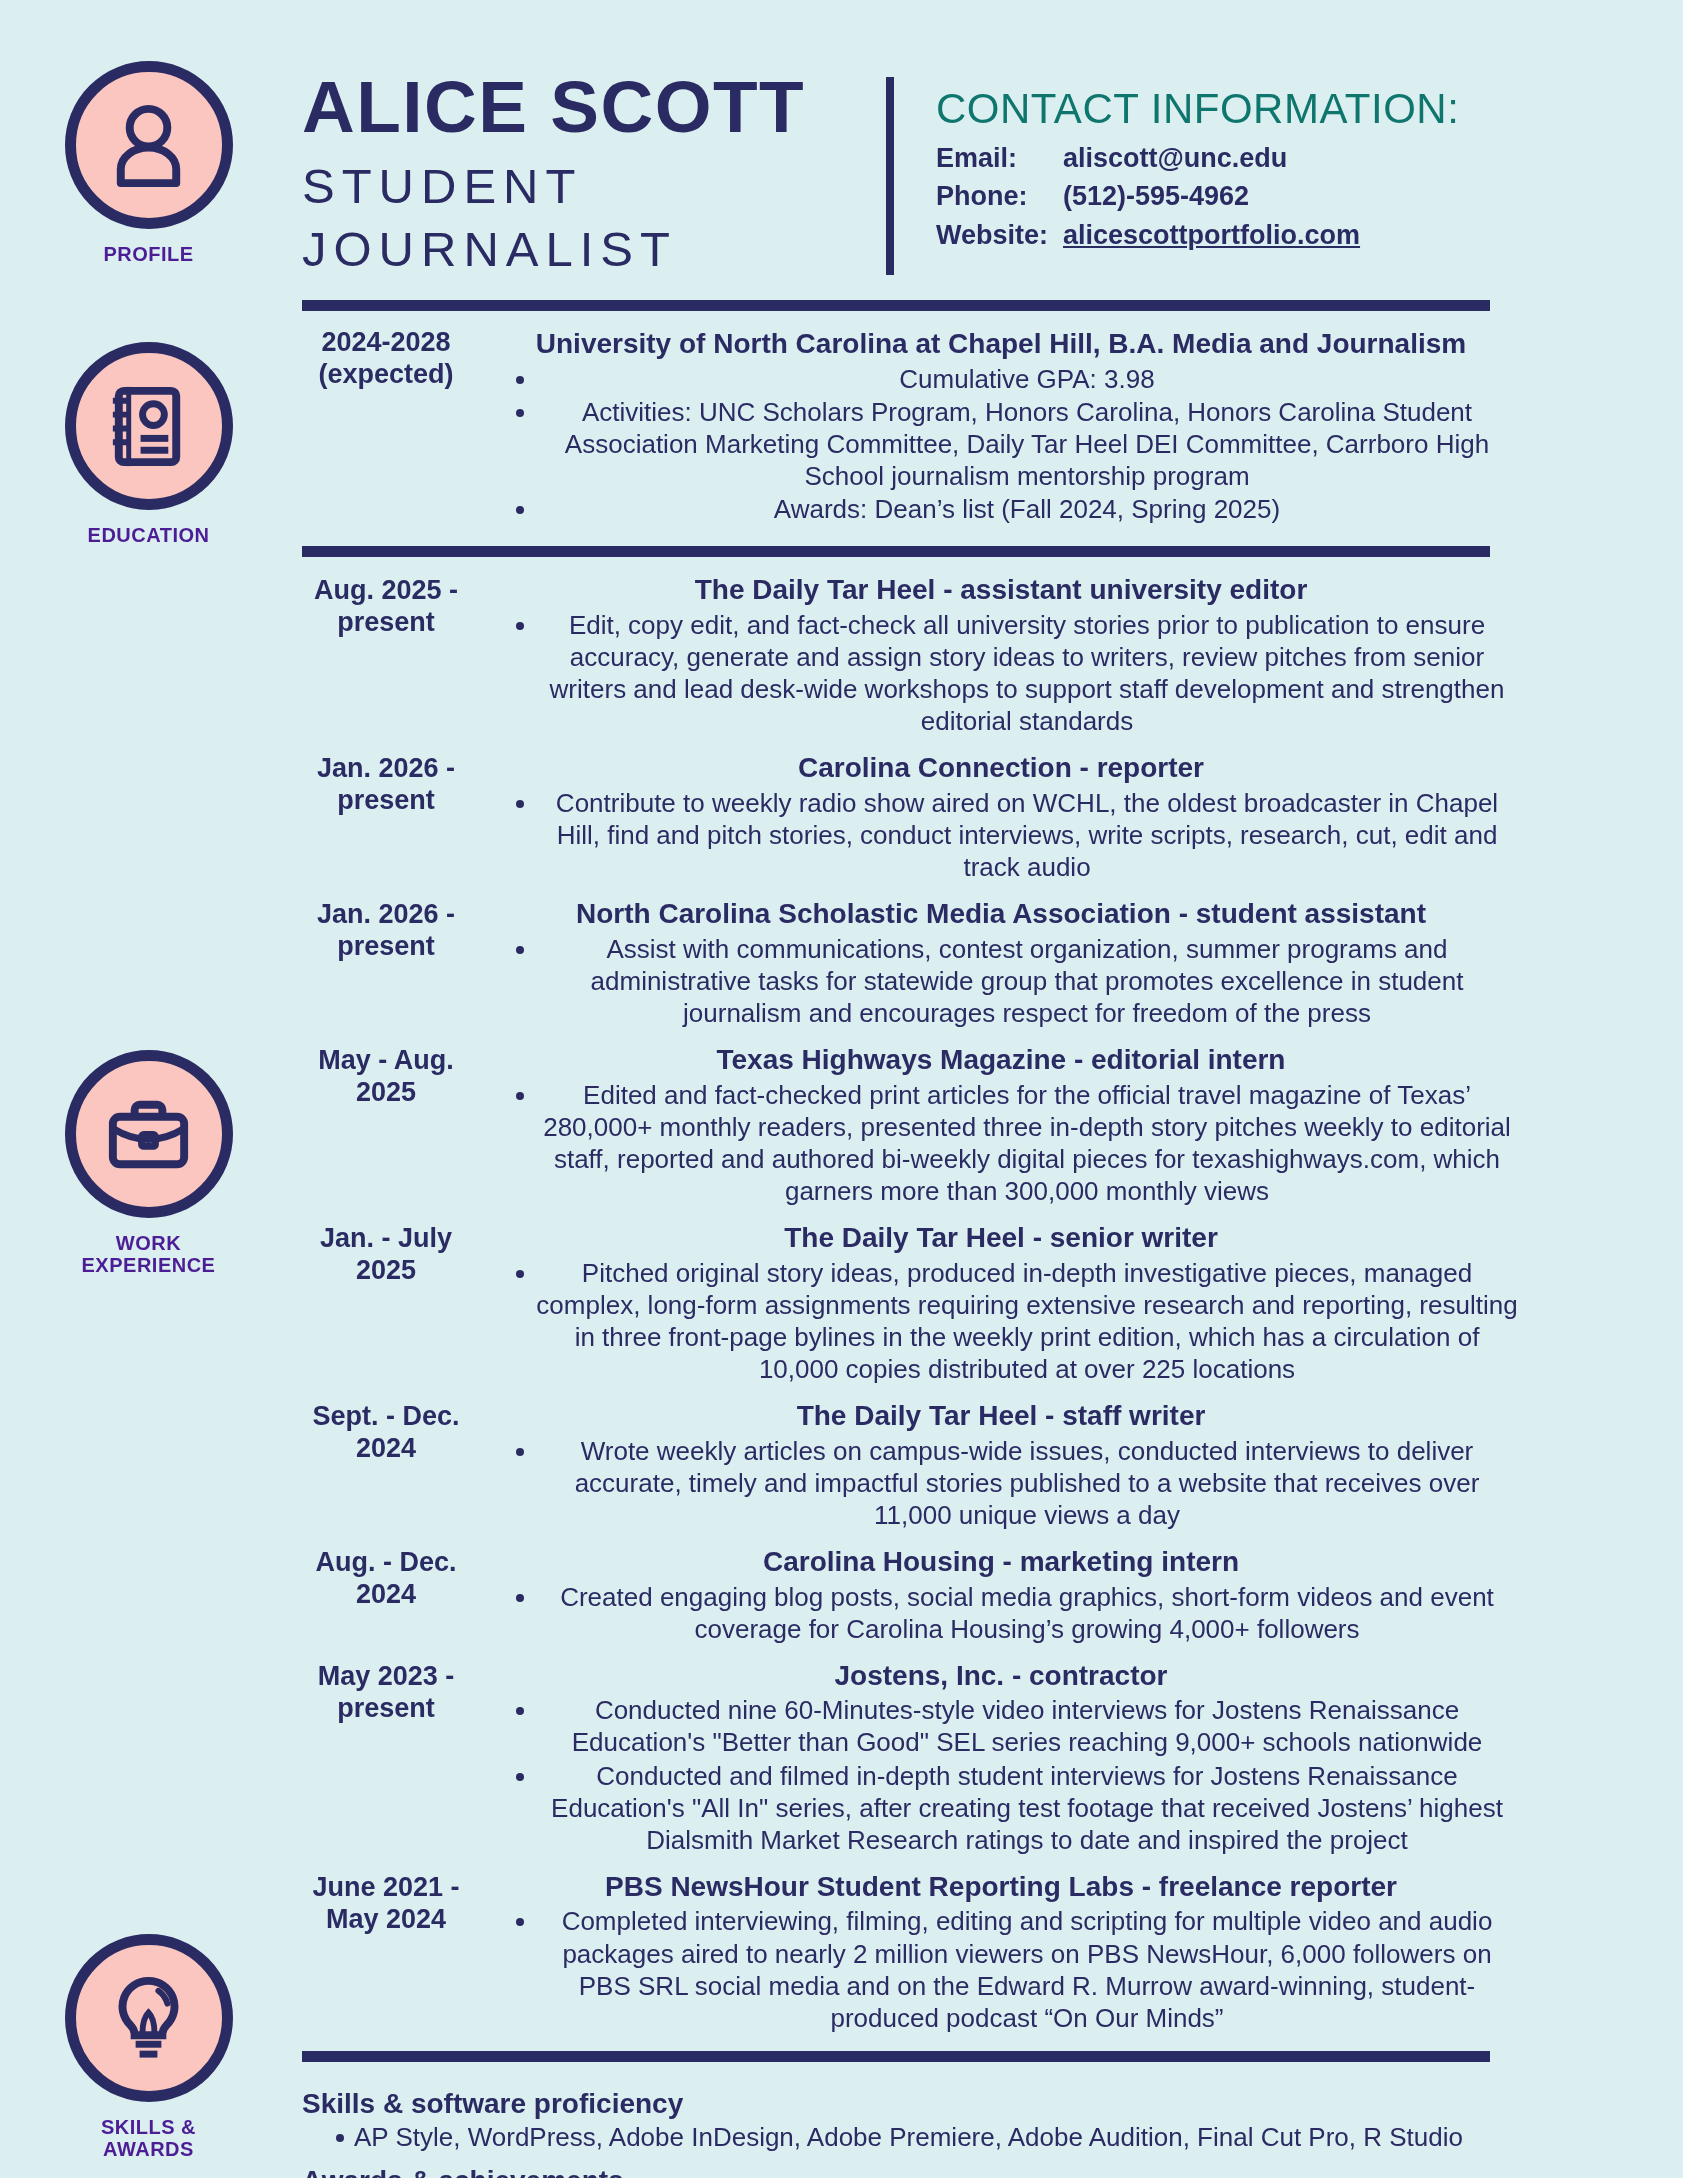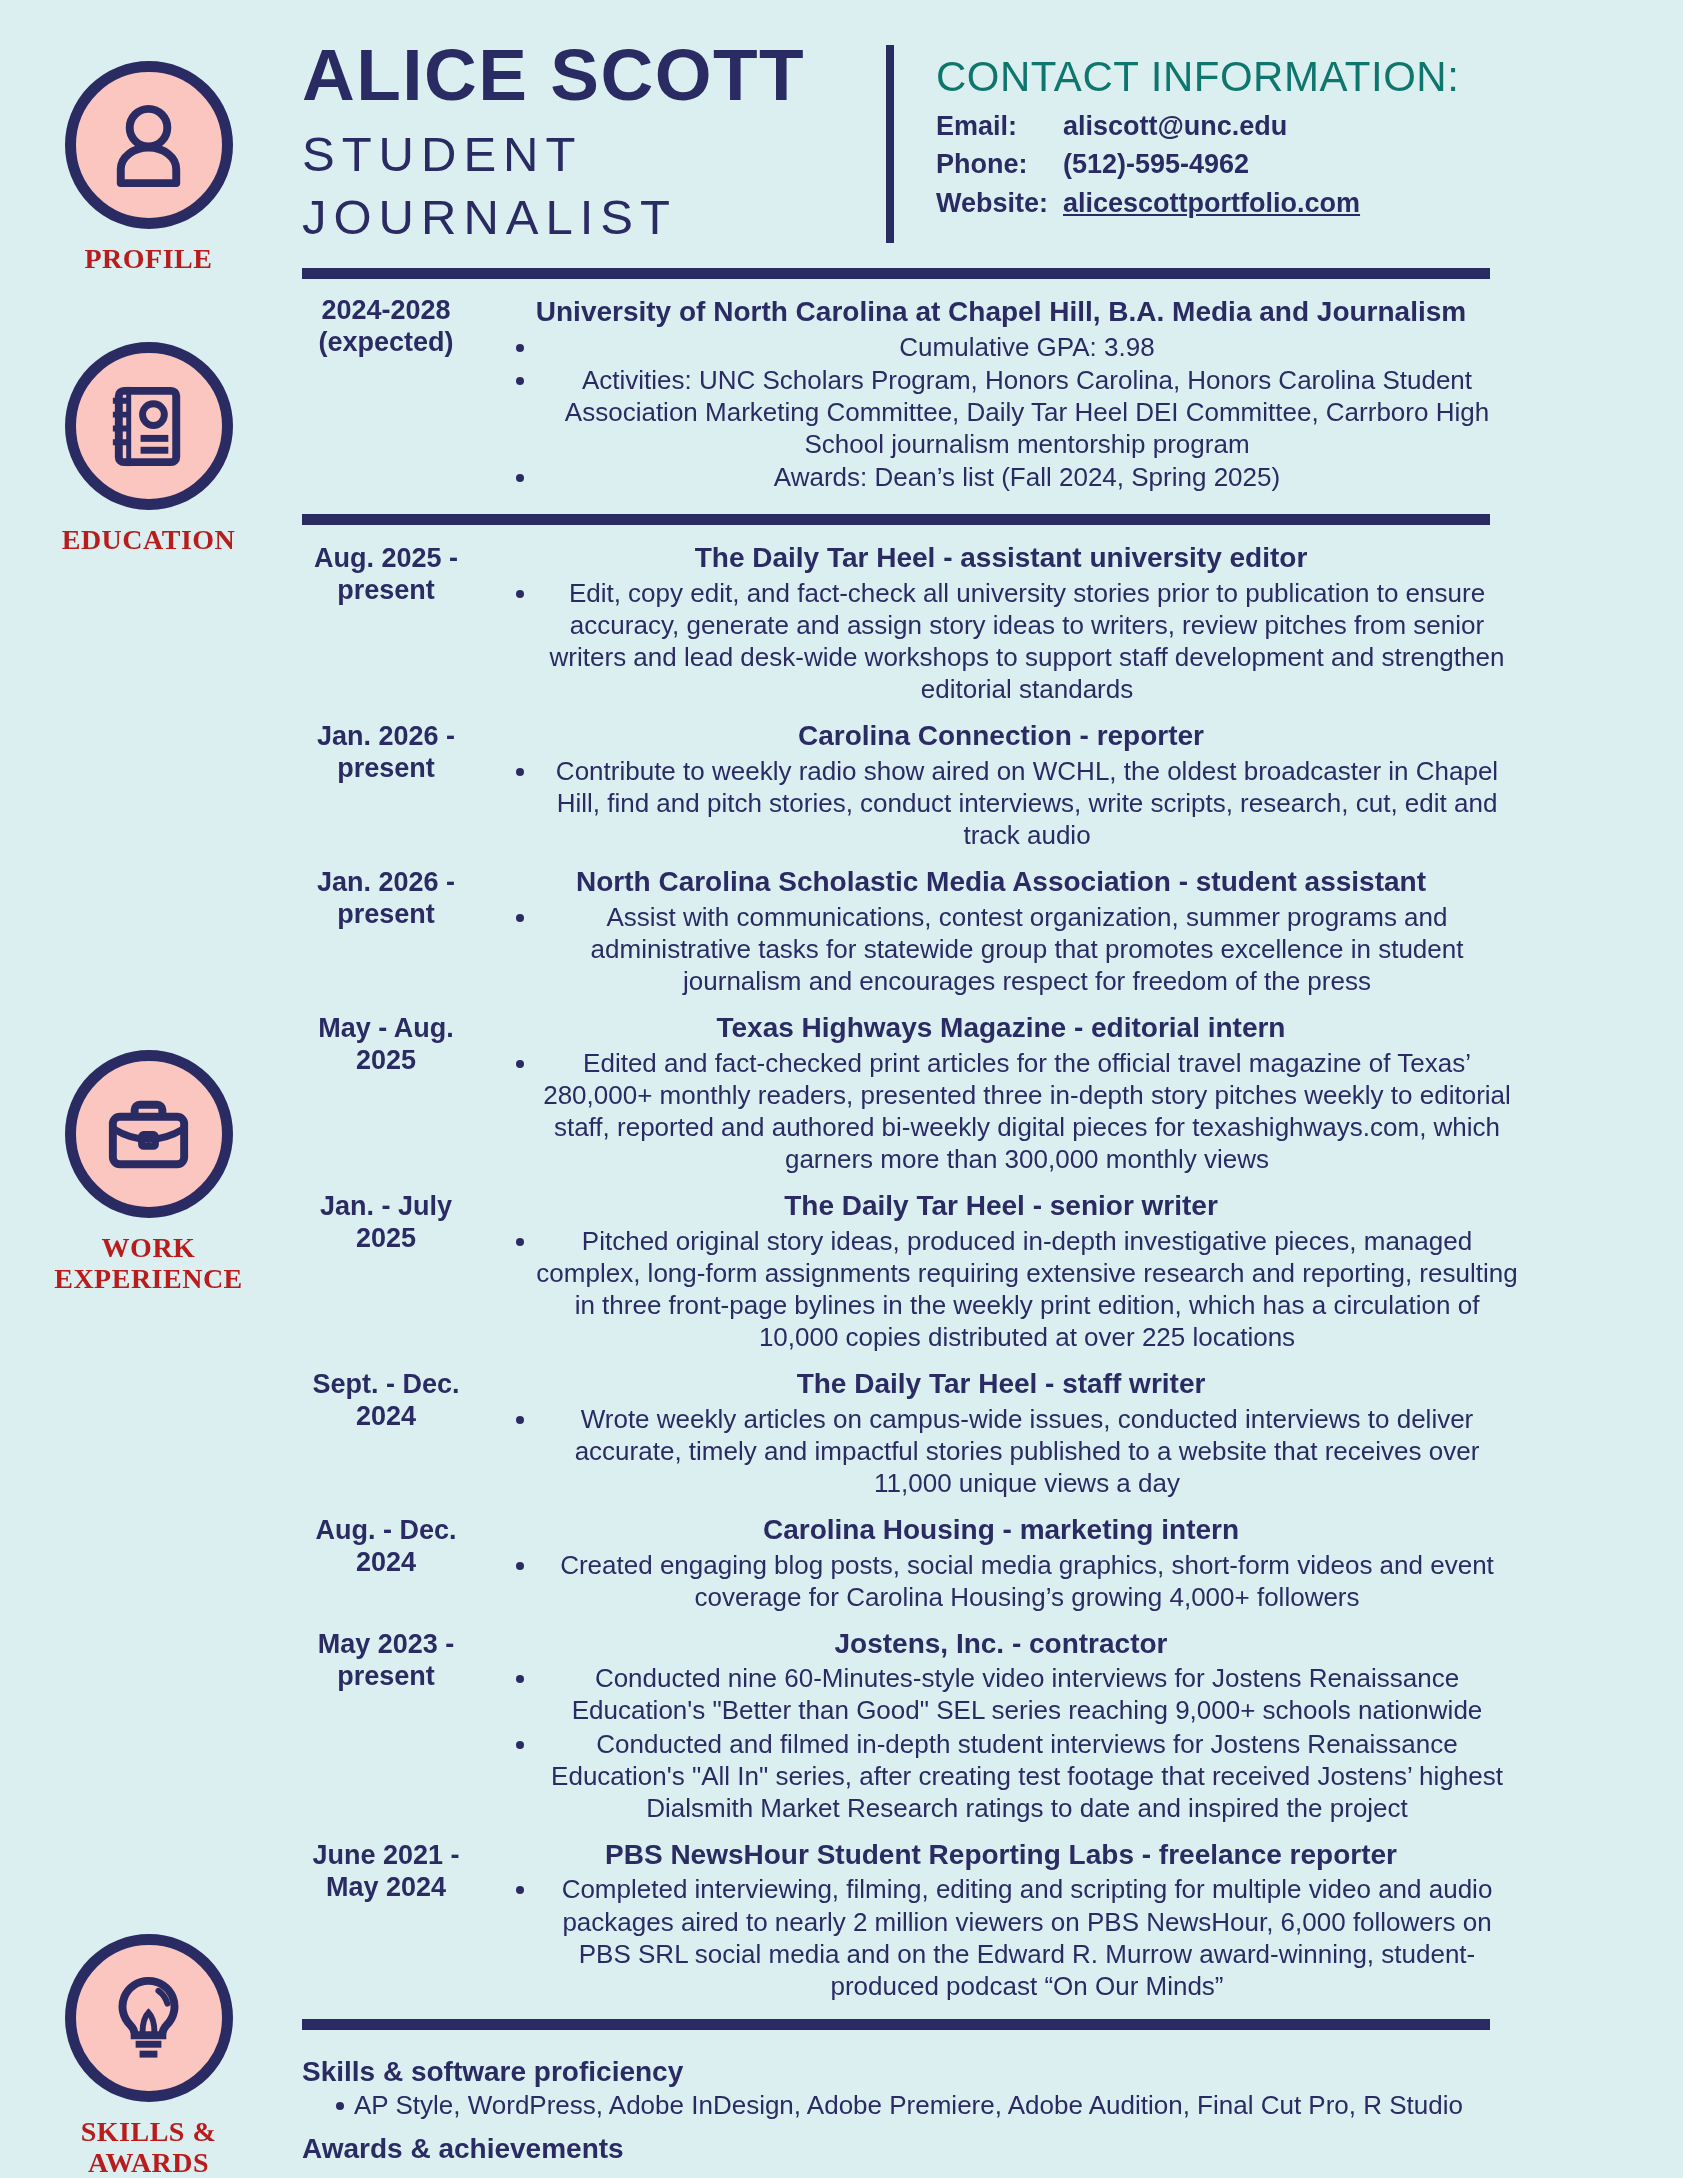--- a/index.html
+++ b/index.html
@@ -44,41 +44,40 @@
     margin: 0 auto;
     display: flex;
     align-items: center;
     justify-content: center;
   }
 
   .icon-circle svg { display: block; }
 
   .side-label {
     margin-top: 14px;
-    font-size: 28px;
+    font-size: 20px;
     font-weight: bold;
     letter-spacing: 0.5px;
     line-height: 1.12;
-    color: #b91c1c;
-    font-family: Liberation Serif, serif;
+    color: #4c1d95;
   }
 
   
   .main {
     position: absolute;
     left: 302px;
     top: 0;
     width: 1218px;
   }
 
   
   .header {
     display: flex;
     align-items: flex-start;
-    padding-top: 39px;
+    padding-top: 71px;
   }
 
   .header-left {
     width: 584px;
     padding-right: 20px;
   }
 
   .name {
     font-size: 73px;
     font-weight: bold;

